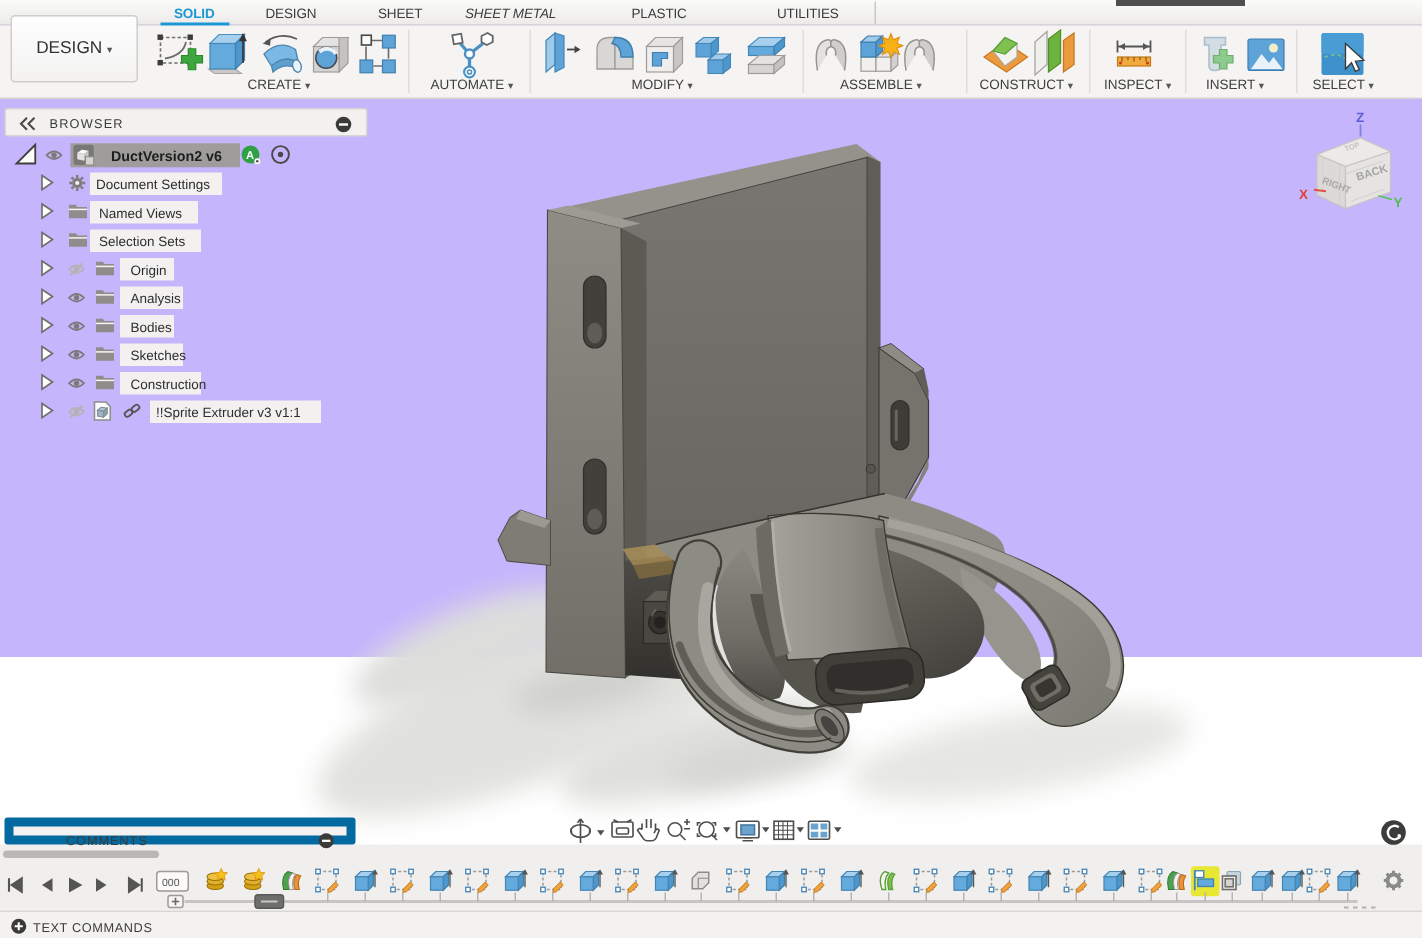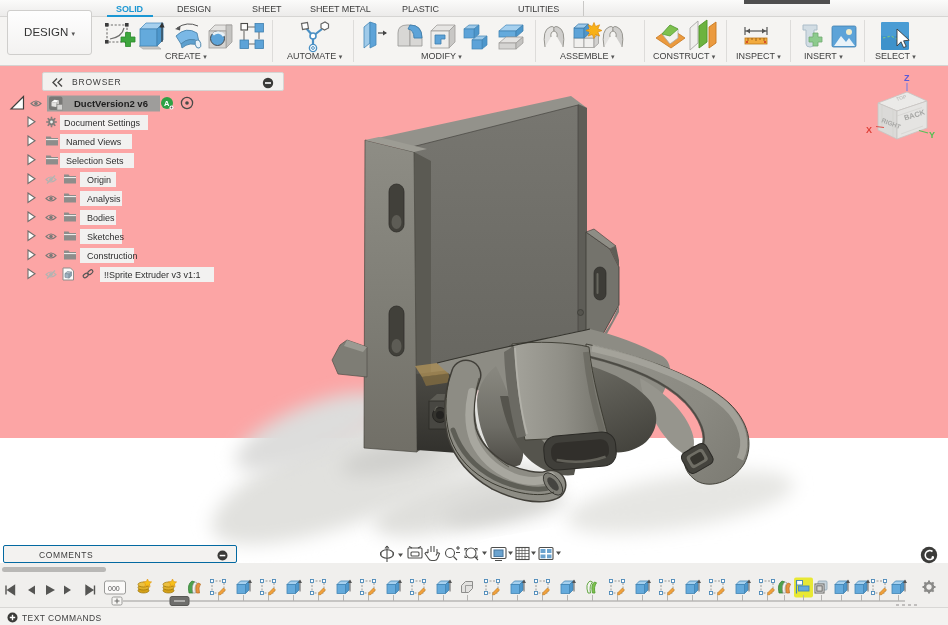--- a/index.html
+++ b/index.html
@@ -1,18 +1,18 @@
 <!DOCTYPE html>
 <html><head>
 <meta charset="utf-8">
 <style>
 * { margin:0; padding:0; box-sizing:border-box; }
 html,body { width:948px; height:625px; overflow:hidden; background:#fff;
   font-family:"Liberation Sans", sans-serif; }
-#app { position:relative; width:948px; height:438px; background:#fca5a5; }
+#app { position:relative; width:948px; height:438px; background:#c4b5fd; }
 
 
 #tabbar { position:absolute; left:0; top:0; width:948px; height:17px;
   background:linear-gradient(#fbfbfa,#ecebea); border-bottom:1px solid #d6d5d3; }
 .tab { position:absolute; top:4px; font-size:9px; color:#3c3c3c; letter-spacing:-0.1px; }
 #tab-solid { color:#1b97d3; font-weight:bold; }
 #solid-underline { position:absolute; left:107px; top:15px; width:46px; height:3px; background:#1b97d3; }
 #darkstrip { position:absolute; left:744px; top:0; width:86px; height:4px; background:#4f4f4f; }
 #tabsep { position:absolute; left:583px; top:1px; width:1px; height:15px; background:#c9c8c6; }
 
@@ -21,28 +21,28 @@
   background:#f5f4f2; border-bottom:1px solid #d5d4d2; }
 #designbtn { position:absolute; left:7px; top:-7px; width:85px; height:45px;
   background:linear-gradient(#fefefe,#f3f2f1); border:1px solid #cfcecc; border-radius:3px;
   font-size:11.5px; color:#333; text-align:center; line-height:43px; }
 .grouplabel { position:absolute; top:34px; font-size:9px; color:#3e3e3e; white-space:nowrap; }
 .vsep { position:absolute; top:3px; width:1px; height:42px; background:#dddcda; }
 .caret { font-size:7px; color:#555; }
 
 
 #browserhdr { position:absolute; left:3px; top:72px; width:242px; height:19px;
-  background:#f2f1ef; border:1px solid #d6d5d3; border-radius:2px;margin-left:39px; }
+  background:#f2f1ef; border:1px solid #d6d5d3; border-radius:2px; }
 #browserhdr .ttl { position:absolute; left:29px; top:4px; font-size:8.5px; letter-spacing:.8px; color:#3b3b3b; }
 
 
 #botband { position:absolute; left:0; top:563px; width:948px; height:44px; background:#f0efed; }
 #hscroll { position:absolute; left:2px; top:567px; width:104px; height:5px; background:#b9b8b6; border-radius:2.5px; }
 #commentsbar { position:absolute; left:3px; top:545px; width:234px; height:18px;
-  background:#f3f2f0; border:1px solid #0369a1; border-radius:2px; }
+  background:#f3f2f0; border:6px solid #0369a1; border-radius:2px; }
 #commentsbar .ttl { position:absolute; left:35px; top:4px; font-size:8.5px; letter-spacing:.6px; color:#3b3b3b; }
 #textcmd { position:absolute; left:0; top:607px; width:948px; height:18px;
   background:#f3f2f0; border-top:1px solid #d8d7d5;text-align:right; }
 #textcmd .ttl { position:absolute; left:22px; top:5px; font-size:8.5px; letter-spacing:.4px; color:#3e3e3e; }
 #groove { position:absolute; left:123px; top:600px; width:782px; height:2px; background:#c6c5c3; }
 .tick { position:absolute; top:595px; width:1px; height:6px; background:#b5b4b2; }
 </style>
 </head>
 <body>
 <div id="app">
@@ -174,22 +174,22 @@
 
   <path d="M437,363 C480,352 540,340 590,329" fill="none" stroke="#35342e" stroke-width="1.1"></path>
   <path d="M450,375 C445,396 444,416 450,437 C457,458 472,473 492,483 C513,493 539,498 554,492" fill="none" stroke="#3a3930" stroke-width="1"></path>
   <path d="M479,378 C474,396 473,412 477,428 C483,446 494,458 509,467" fill="none" stroke="#3a3930" stroke-width="0.8" opacity="0.8"></path>
 </svg>
 
 <div id="tabbar">
   <span class="tab" id="tab-solid" style="left:116px;">SOLID</span>
   <span class="tab" style="left:177px;">DESIGN</span>
   <span class="tab" style="left:252px;">SHEET</span>
-  <span class="tab" style="left:310px;">SHEET METAL</span>
-  <span class="tab" style="left:402px;">PLASTIC</span>
+  <span class="tab" style="left:310px;font-style:italic;">SHEET METAL</span>
+  <span class="tab" style="left:421px;">PLASTIC</span>
   <span class="tab" style="left:472px;padding-left:46px;">UTILITIES</span>
   <div id="tabsep"></div>
 </div>
 <div id="solid-underline"></div>
 <div id="darkstrip"></div>
 
 <div id="toolbar">
   <div id="designbtn">DESIGN <span class="caret">▾</span></div>
   <svg style="position:absolute;left:0;top:-17px;" width="948" height="66" viewBox="0 0 948 66">
 

